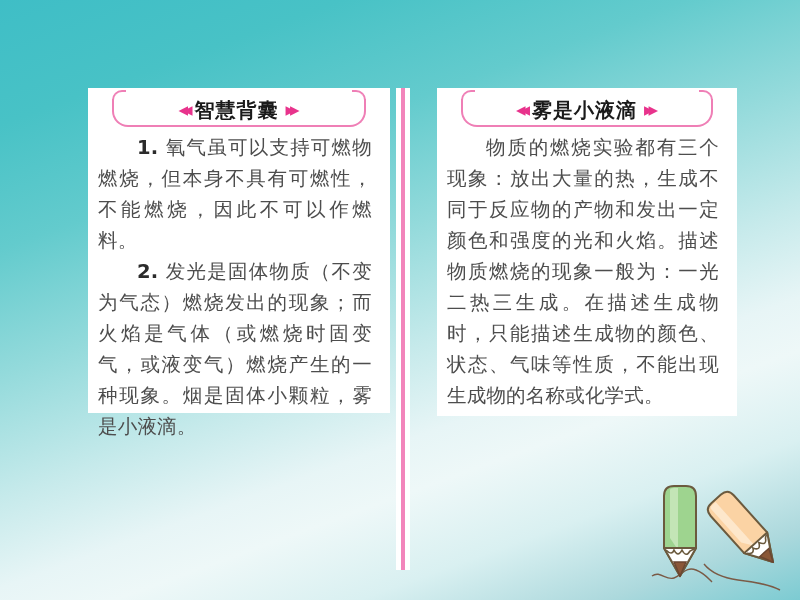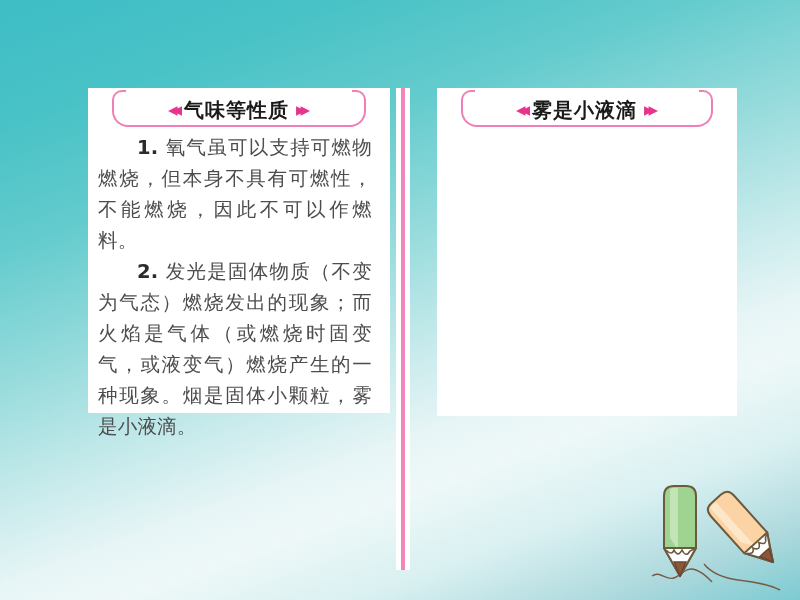--- a/index.html
+++ b/index.html
@@ -161,39 +161,42 @@
 
 <div class="slide">
 
   <div class="divider"></div>
 
   <div class="panel panel-left">
     <div class="badge">
       <div class="badge-frame"></div>
       <div class="badge-inner">
         <span class="chev">◂◂</span>
-        <span class="badge-title">气味等性质</span>
+        <span class="badge-title">智慧背囊</span>
         <span class="chev chev-right">▸▸</span>
       </div>
     </div>
     <div class="body-text">
       <p><span class="num">1.</span> <span>氧气虽可以支持可燃物燃烧，但本身不具有可燃性，不能燃烧，因此不可以作燃料。</span></p>
       <p><span class="num">2.</span> <span>发光是固体物质（不变为气态）燃烧发出的现象；而火焰是气体（或燃烧时固变气，或液变气）燃烧产生的一种现象。烟是固体小颗粒，雾是小液滴。</span></p>
     </div>
   </div>
 
   <div class="panel panel-right">
     <div class="badge">
       <div class="badge-frame"></div>
       <div class="badge-inner">
         <span class="chev">◂◂</span>
         <span class="badge-title">雾是小液滴</span>
         <span class="chev chev-right">▸▸</span>
       </div>
     </div>
+    <div class="body-text">
+      <p><span>物质的燃烧实验都有三个现象：放出大量的热，生成不同于反应物的产物和发出一定颜色和强度的光和火焰。描述物质燃烧的现象一般为：一光二热三生成。在描述生成物时，只能描述生成物的颜色、状态、气味等性质，不能出现生成物的名称或化学式。</span></p>
+    </div>
   </div>
 
   <svg class="decor" viewBox="0 0 190 122">
 
     <path d="M40 98 C48 92 54 103 62 100 C70 97 74 88 84 92 C92 95 96 100 100 104" fill="none" stroke="#7a5a46" stroke-width="1.4"></path>
 
     <path d="M92 86 C100 96 112 100 126 102 C142 104 156 106 168 112" fill="none" stroke="#7a5a46" stroke-width="1.4"></path>
 
     <g>
       <path d="M52 18 Q52 8 62 8 L74 8 Q84 8 84 18 L84 70 L68 98 L52 70 Z" fill="#9ed48f" stroke="#6b5a3e" stroke-width="2" stroke-linejoin="round"></path>

